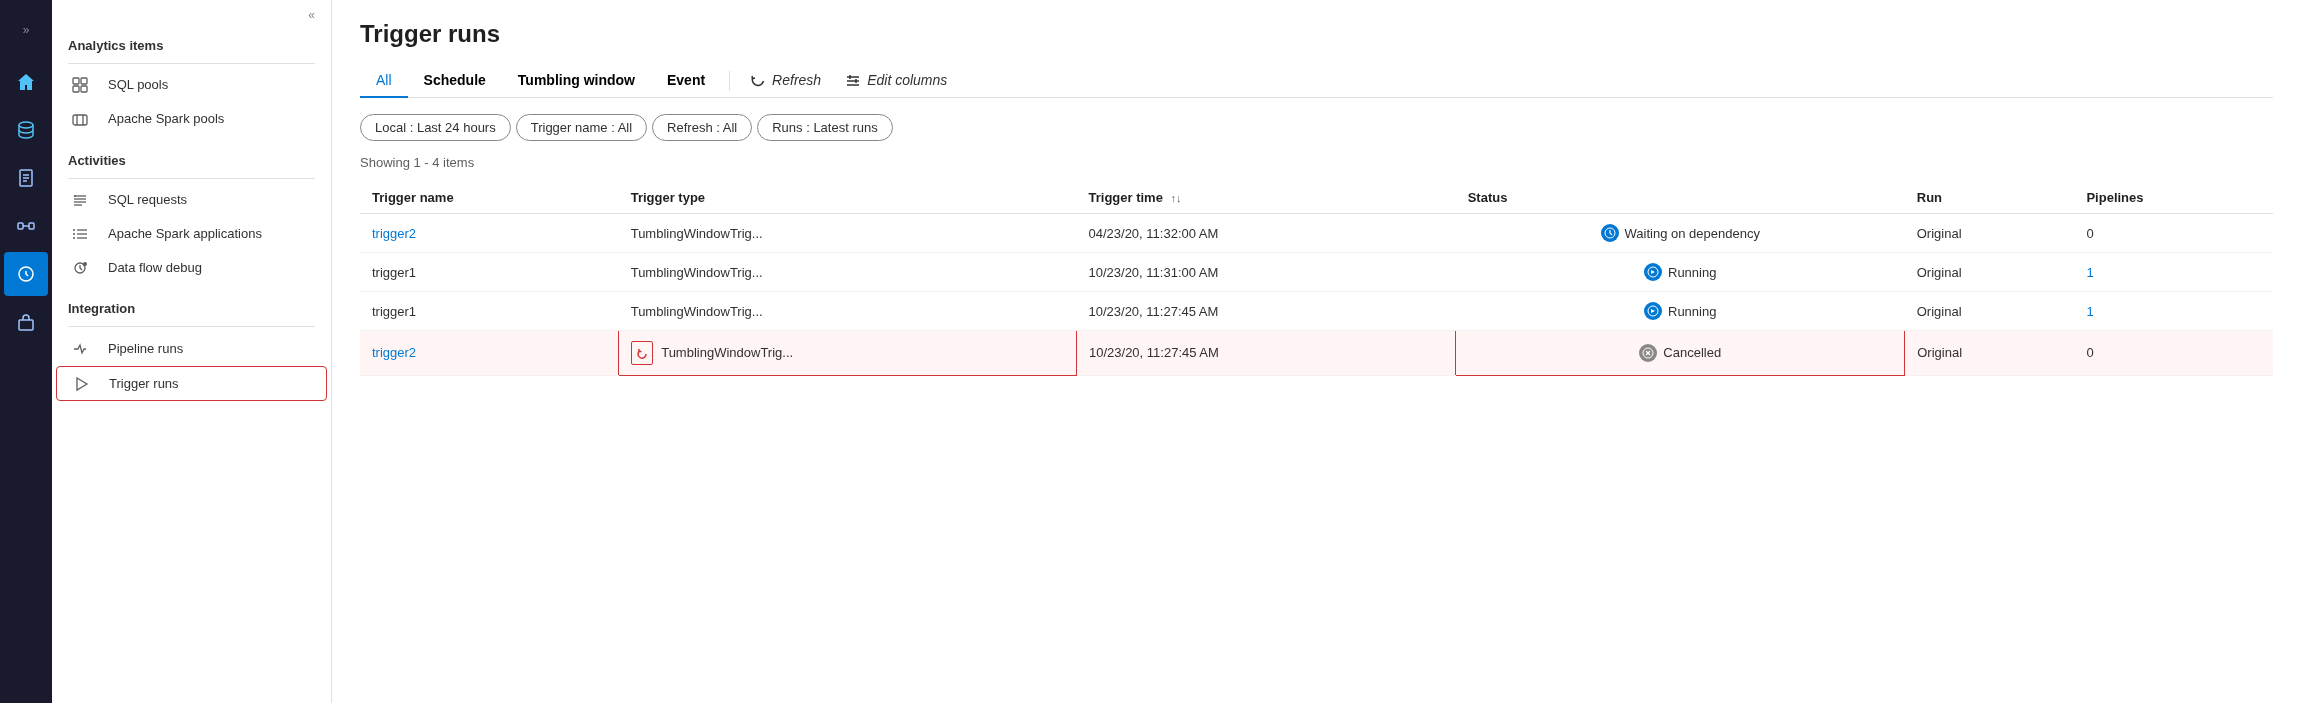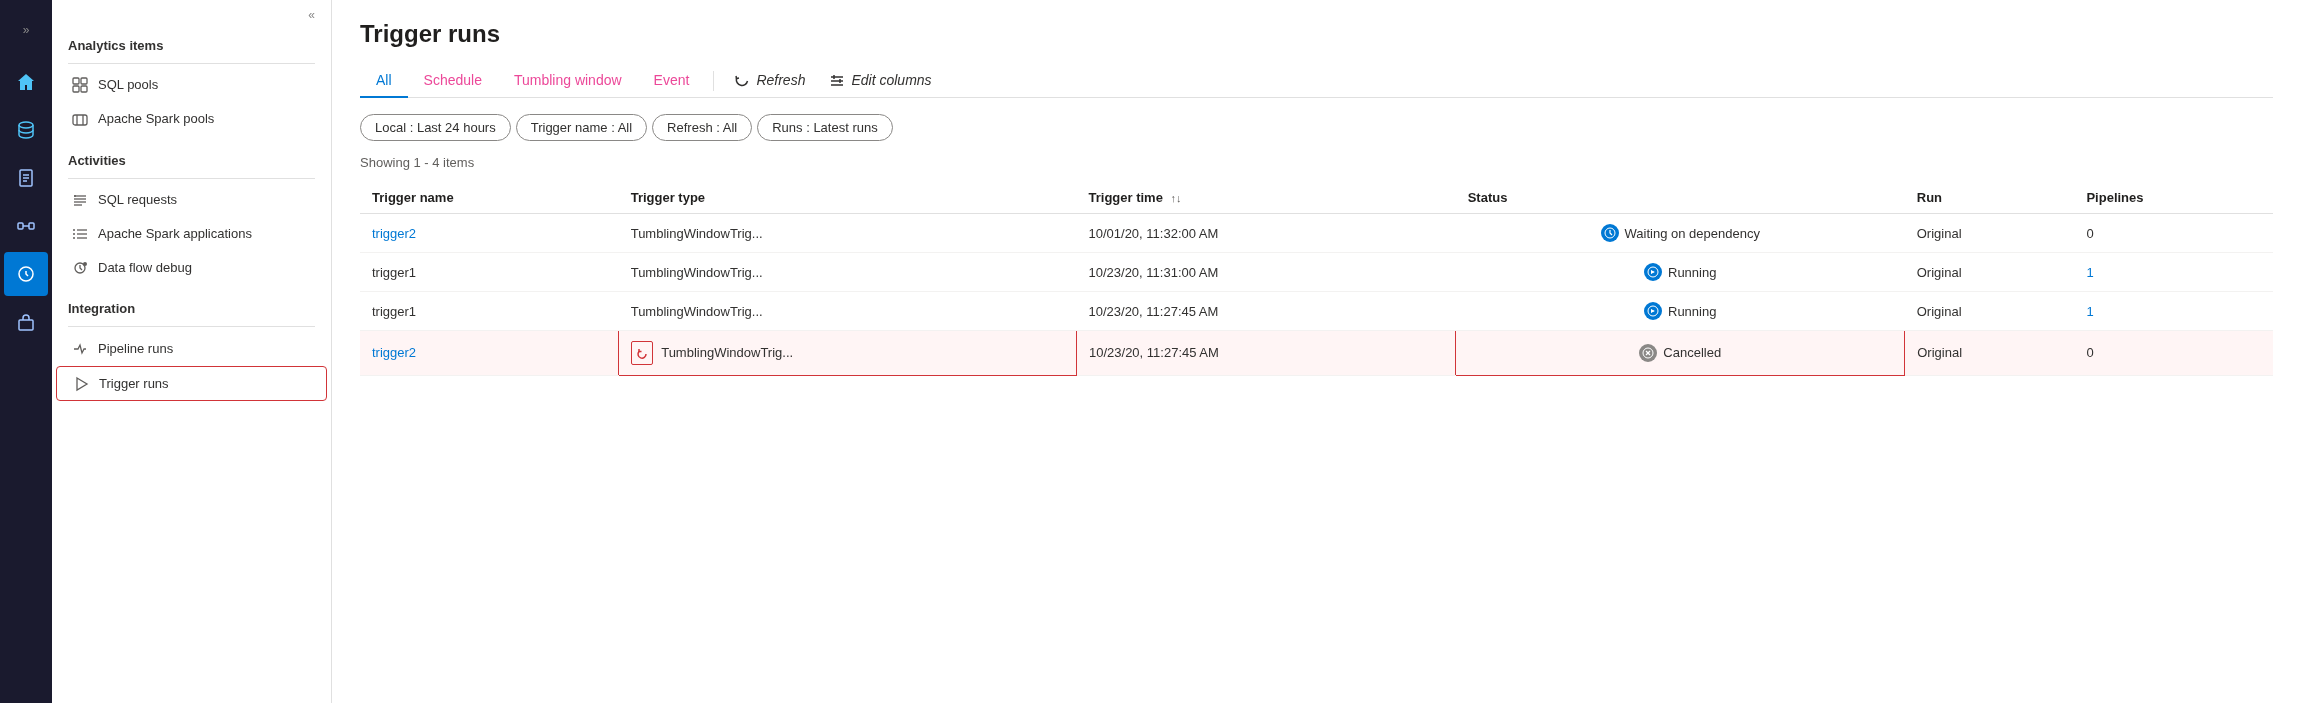--- a/index.html
+++ b/index.html
@@ -45,21 +45,21 @@
       padding: 16px 16px 6px 16px;
     }
     .sidebar-divider {
       height: 1px;
       background: #e0e0e0;
       margin: 4px 16px;
     }
     .sidebar-item {
       display: flex;
       align-items: center;
-      gap: 10px;
+      gap: 20px;
       padding: 8px 16px;
       cursor: pointer;
       color: #323130;
       font-size: 13px;
       border-radius: 4px;
       margin: 1px 4px;
     }
     .sidebar-item .icon { font-size: 14px; color: #605e5c; }
     .sidebar-chevron {
       display: flex;
@@ -87,23 +87,24 @@
       display: flex;
       align-items: center;
       border-bottom: 1px solid #e0e0e0;
       margin-bottom: 16px;
       gap: 0;
     }
     .tab-item {
       padding: 8px 16px;
       font-size: 14px;
       cursor: pointer;
-      color: #ec4899;
+      color: #000000;
       border-bottom: 2px solid transparent;
       margin-bottom: -1px;
+      font-weight: bold;
     }
     .tab-item.active {
       color: #0078d4;
       border-bottom: 2px solid #0078d4;
       font-weight: 500;
     }
     .tab-separator { width: 1px; height: 20px; background: #e0e0e0; margin: 0 8px; }
     .tab-action {
       display: flex;
       align-items: center;
@@ -393,21 +394,21 @@
         <th>Pipelines</th>
       </tr>
     </thead>
     <tbody>
 
       <tr>
         <td>
           <a class="trigger-link">trigger2</a>
         </td>
         <td>TumblingWindowTrig...</td>
-        <td>10/01/20, 11:32:00 AM</td>
+        <td>04/23/20, 11:32:00 AM</td>
         <td>
           <div class="status-cell">
             <div class="status-icon status-waiting">
               <svg width="12" height="12" viewBox="0 0 12 12" fill="none">
                   <circle cx="6" cy="6" r="5" stroke="white" stroke-width="1"></circle>
                   <path d="M6 3v3l2 2" stroke="white" stroke-width="1.2"></path>
                 </svg>
             </div>
             <span>Waiting on dependency</span>
           </div>

